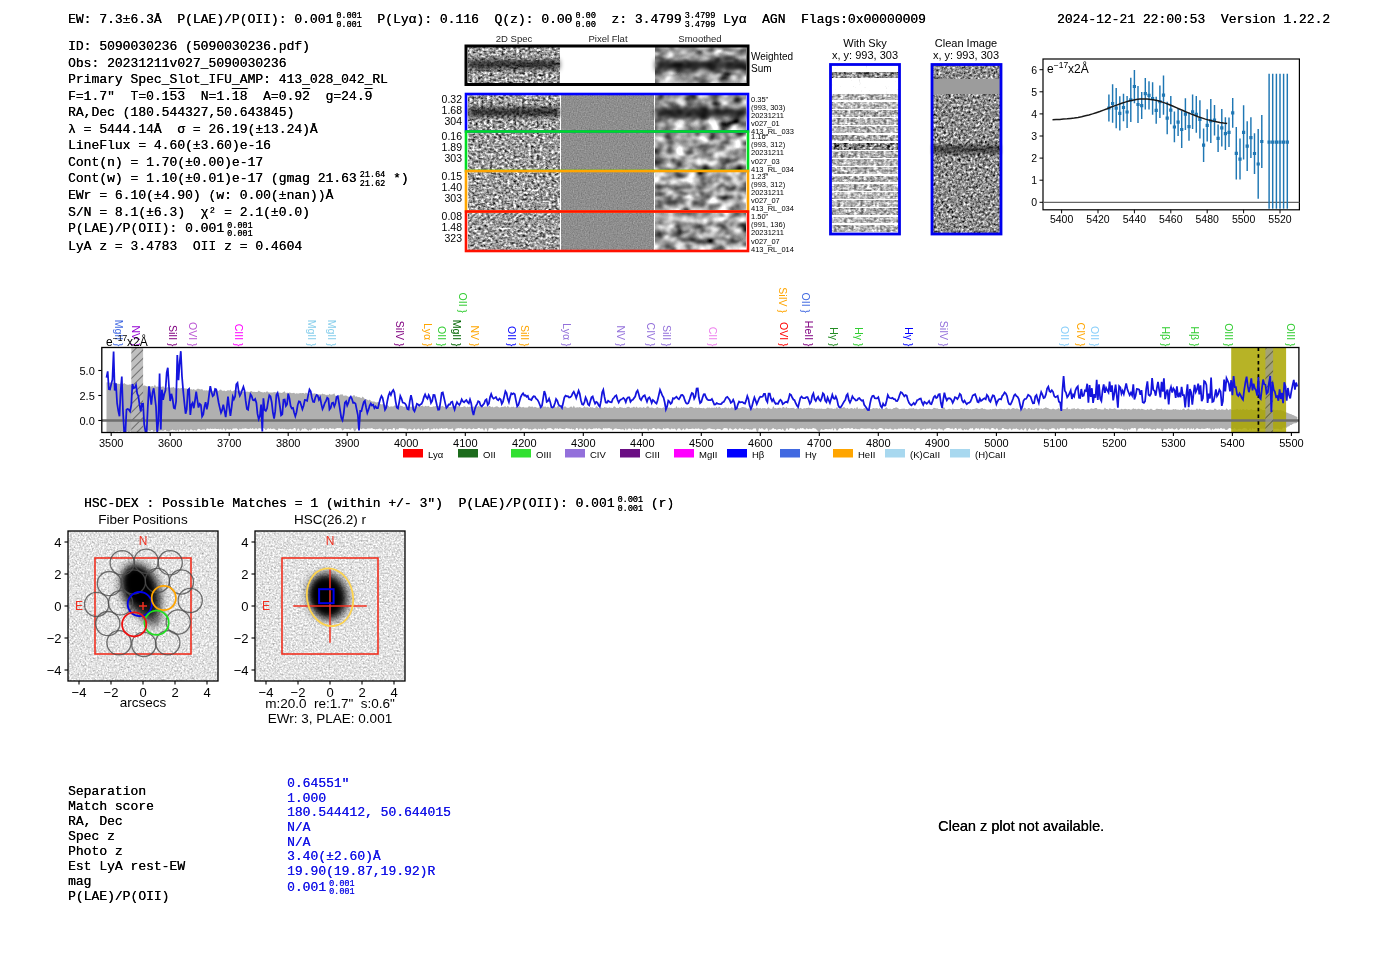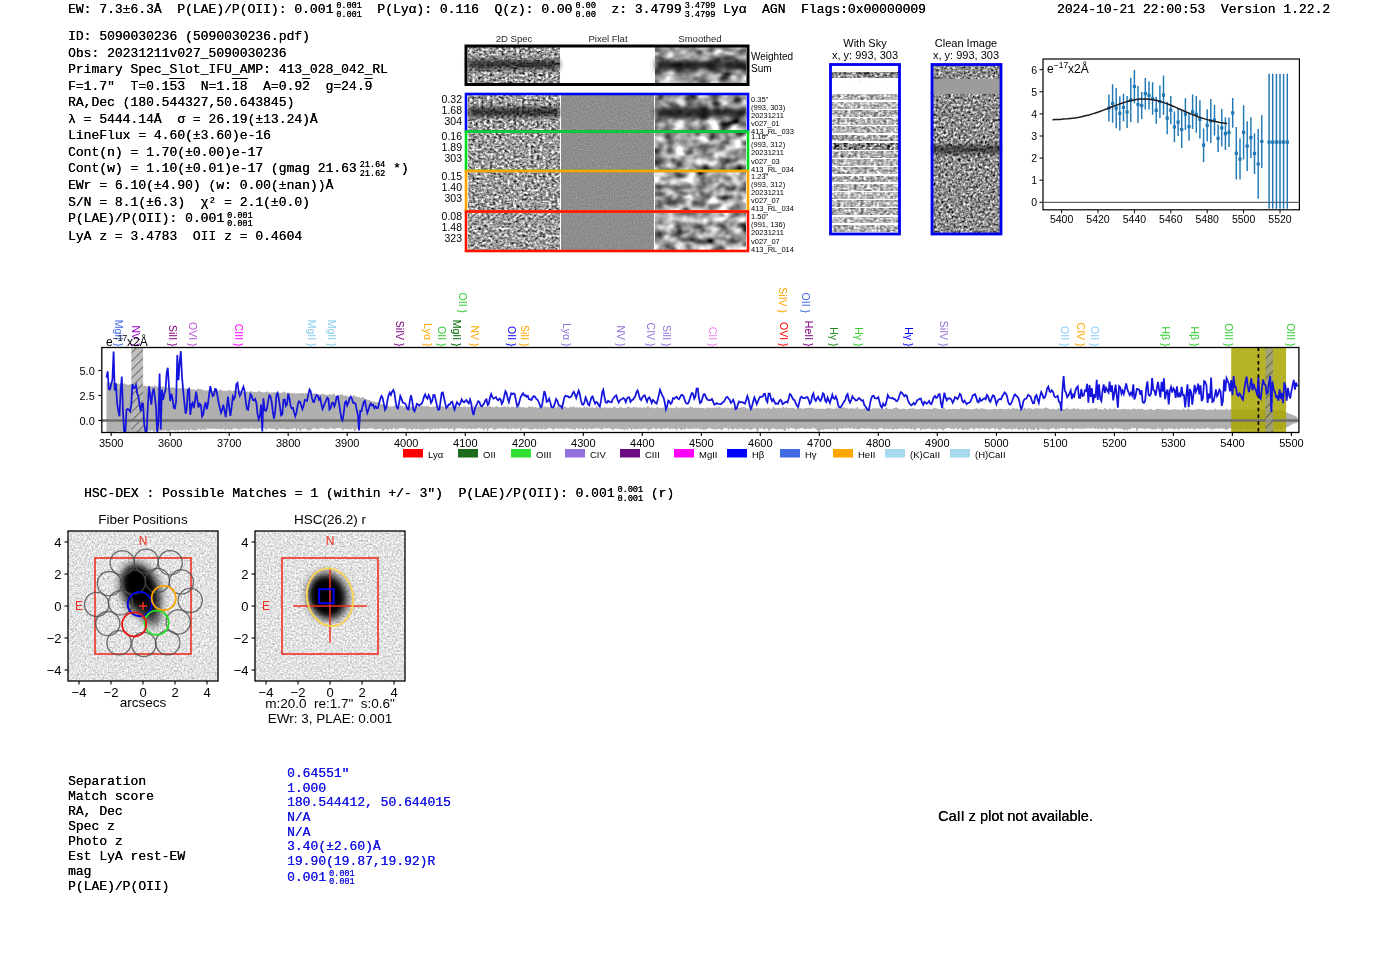--- a/index.html
+++ b/index.html
@@ -1,28 +1,28 @@
 <!DOCTYPE html>
 <html><head><meta charset="utf-8"><style>
 html,body{margin:0;padding:0;background:#fff;}
 body{width:1400px;height:953px;position:relative;font-family:"Liberation Mono",monospace;color:#000;}
-.t{position:absolute;white-space:pre;text-shadow:0.2px 0 currentColor;}
+.t{position:absolute;white-space:pre;text-shadow:0.2px 0 currentColor;margin-top:10px;}
 .fr{display:inline-block;text-align:left;line-height:1.0;margin-left:3px;}
 .fr span{display:block;}
 svg{position:absolute;left:0;top:0;}
 svg text{font-family:"Liberation Sans",sans-serif;}
 </style></head><body>
 
 <div class="t" style="left:68px;top:2px;font-size:13px">EW: 7.3±6.3Å  P(LAE)/P(OII): 0.001<span class="fr" style="font-size:8.5px;vertical-align:-0.45em"><span>0.001</span><span>0.001</span></span>  P(Lyα): 0.116  Q(z): 0.00<span class="fr" style="font-size:8.5px;vertical-align:-0.45em"><span>0.00</span><span>0.00</span></span>  z: 3.4799<span class="fr" style="font-size:8.5px;vertical-align:-0.45em"><span>3.4799</span><span>3.4799</span></span> Lyα  AGN  Flags:0x00000009</div>
-<div class="t" style="left:1057px;top:2px;font-size:13px">2024-10-21 22:00:53  Version 1.22.2</div>
+<div class="t" style="left:1057px;top:2px;font-size:13px">2024-12-21 22:00:53  Version 1.22.2</div>
 <div class="t" style="left:68px;top:29px;font-size:13px;line-height:16.5px">ID: 5090030236 (5090030236.pdf)<br>Obs: 20231211v027_5090030236<br>Primary Spec_Slot_IFU_AMP: 413_028_042_RL<br>F=1.7"  T=0.1<span style="text-decoration:overline">53</span>  N=1.<span style="text-decoration:overline">18</span>  A=0.9<span style="text-decoration:overline">2</span>  g=24.<span style="text-decoration:overline">9</span><br>RA,Dec (180.544327,50.643845)<br>λ = 5444.14Å  σ = 26.19(±13.24)Å<br>LineFlux = 4.60(±3.60)e-16<br>Cont(n) = 1.70(±0.00)e-17<br>Cont(w) = 1.10(±0.01)e-17 (gmag 21.63<span class="fr" style="font-size:8.5px;vertical-align:-0.45em"><span>21.64</span><span>21.62</span></span> *)<br>EWr = 6.10(±4.90) (w: 0.00(±nan))Å<br>S/N = 8.1(±6.3)  χ² = 2.1(±0.0)<br>P(LAE)/P(OII): 0.001<span class="fr" style="font-size:8.5px;vertical-align:-0.45em"><span>0.001</span><span>0.001</span></span><br>LyA z = 3.4783  OII z = 0.4604</div>
 <div class="t" style="left:84px;top:486px;font-size:13px">HSC-DEX : Possible Matches = 1 (within +/- 3")  P(LAE)/P(OII): 0.001<span class="fr" style="font-size:8.5px;vertical-align:-0.45em"><span>0.001</span><span>0.001</span></span> (r)</div>
 <div class="t" style="left:68px;top:774px;font-size:13px;line-height:15px">Separation<br>Match score<br>RA, Dec<br>Spec z<br>Photo z<br>Est LyA rest-EW<br>mag<br>P(LAE)/P(OII)</div>
 <div class="t" style="left:287px;top:767px;font-size:13px;line-height:14.68px;color:#1414e6">0.64551"<br>1.000<br>180.544412, 50.644015<br>N/A<br>N/A<br>3.40(±2.60)Å<br>19.90(19.87,19.92)R<br>0.001<span class="fr" style="font-size:8.5px;vertical-align:-0.45em"><span>0.001</span><span>0.001</span></span></div>
-<div class="t" style="left:938px;top:808px;font-size:14.5px;font-family:'Liberation Sans',sans-serif">CaII z plot not available.</div>
+<div class="t" style="left:938px;top:808px;font-size:14.5px;font-family:'Liberation Sans',sans-serif">Clean z plot not available.</div>
 <svg width="1400" height="953" viewBox="0 0 1400 953">
 <defs>
       <filter id="nC0" x="0%" y="0%" width="100%" height="100%" color-interpolation-filters="sRGB">
         <feTurbulence type="fractalNoise" baseFrequency="0.34 0.42" numOctaves="2" seed="3" stitchTiles="stitch"></feTurbulence>
         <feColorMatrix type="matrix" values="0.85 0.85 0.85 0 -0.66  0.85 0.85 0.85 0 -0.66  0.85 0.85 0.85 0 -0.66  0 0 0 0 1"></feColorMatrix>
       </filter>
       <filter id="nC1" x="0%" y="0%" width="100%" height="100%" color-interpolation-filters="sRGB">
         <feTurbulence type="fractalNoise" baseFrequency="0.34 0.42" numOctaves="2" seed="11" stitchTiles="stitch"></feTurbulence>
         <feColorMatrix type="matrix" values="0.85 0.85 0.85 0 -0.66  0.85 0.85 0.85 0 -0.66  0.85 0.85 0.85 0 -0.66  0 0 0 0 1"></feColorMatrix>
       </filter>

